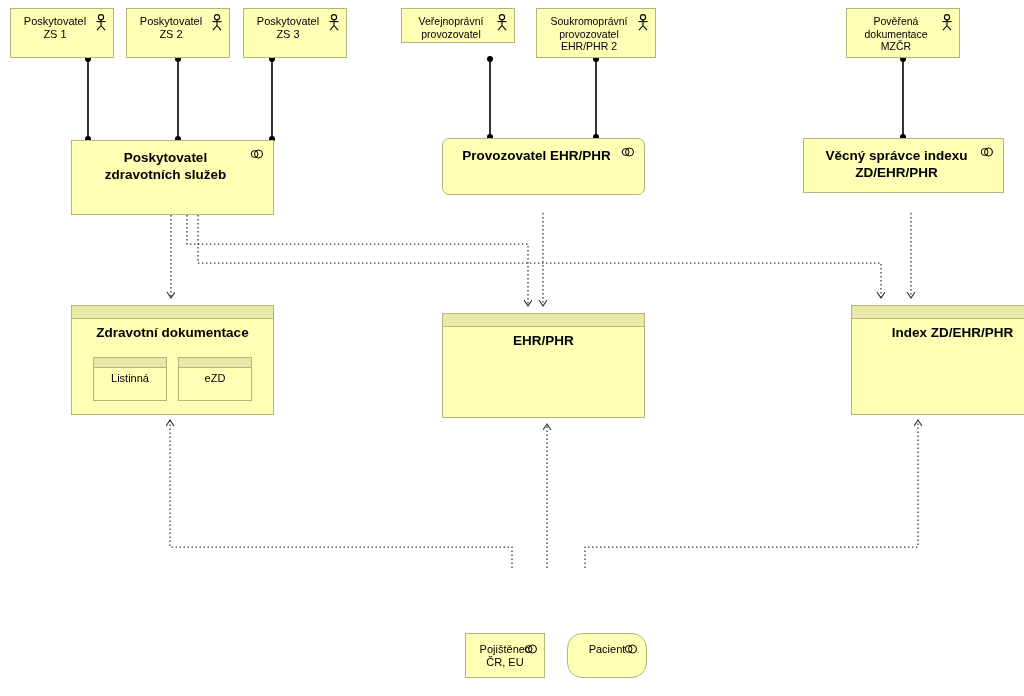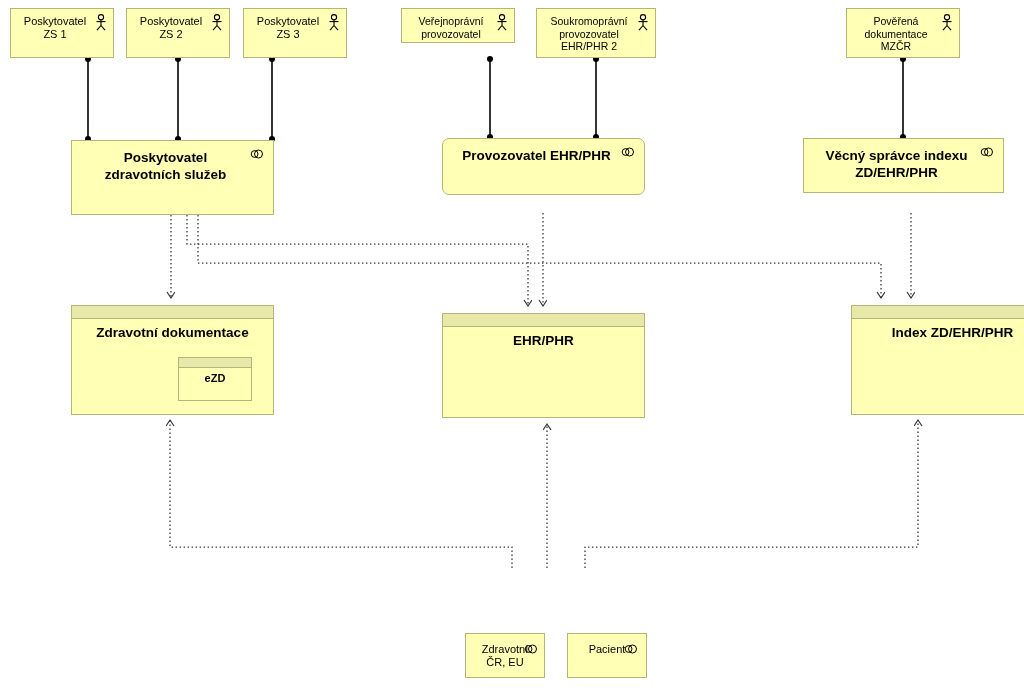--- a/index.html
+++ b/index.html
@@ -300,46 +300,50 @@
     <svg class="icon-role" viewBox="0 0 17 10">
       <rect x="4.5" y="1" width="8" height="8" rx="4" ry="4" fill="none" stroke="#000" stroke-width="1"></rect>
       <circle cx="4.6" cy="5" r="3.4" fill="none" stroke="#000" stroke-width="1"></circle>
     </svg>
   </div>
 
   <div class="node object" style="left:71px; top:305px; width:203px; height:110px;">
     <div class="hdr"></div>
     <div class="title">Zdravotní dokumentace</div>
   </div>
-  <div class="subobj" style="left:178px; top:357px; width:74px; height:44px;font-weight:bold;">
+  <div class="subobj" style="left:93px; top:357px; width:74px; height:44px;">
+    <div class="hdr"></div>
+    <div class="title">Listinná</div>
+  </div>
+  <div class="subobj" style="left:178px; top:357px; width:74px; height:44px;">
     <div class="hdr"></div>
     <div class="title">eZD</div>
   </div>
 
   <div class="node object" style="left:442px; top:313px; width:203px; height:105px;">
     <div class="hdr"></div>
     <div class="title">EHR/PHR</div>
   </div>
 
   <div class="node object" style="left:811px; top:305px; width:203px; height:110px;margin-left:40px;">
     <div class="hdr"></div>
     <div class="title">Index ZD/EHR/PHR</div>
   </div>
 
 
   <div class="subrole with-inline-icon" style="left:465px; top:633px; width:80px; height:45px;">
-    <div class="title">Zdravotní
+    <div class="title">Pojištěnec
 ČR, EU</div>
     <svg class="icon-role" viewBox="0 0 17 10" style="top:10px; right:3px;">
       <rect x="4.5" y="1" width="8" height="8" rx="4" ry="4" fill="none" stroke="#000" stroke-width="1"></rect>
       <circle cx="4.6" cy="5" r="3.4" fill="none" stroke="#000" stroke-width="1"></circle>
     </svg>
   </div>
 
-  <div class="subrole with-inline-icon" style="left:567px; top:633px; width:80px; height:45px;">
+  <div class="subrole with-inline-icon" style="left:567px; top:633px; width:80px; height:45px;border-radius:15px;">
     <div class="title">Pacient</div>
     <svg class="icon-role" viewBox="0 0 17 10" style="top:10px; right:5px;">
       <rect x="4.5" y="1" width="8" height="8" rx="4" ry="4" fill="none" stroke="#000" stroke-width="1"></rect>
       <circle cx="4.6" cy="5" r="3.4" fill="none" stroke="#000" stroke-width="1"></circle>
     </svg>
   </div>
 
 </div>
 
 </body></html>

